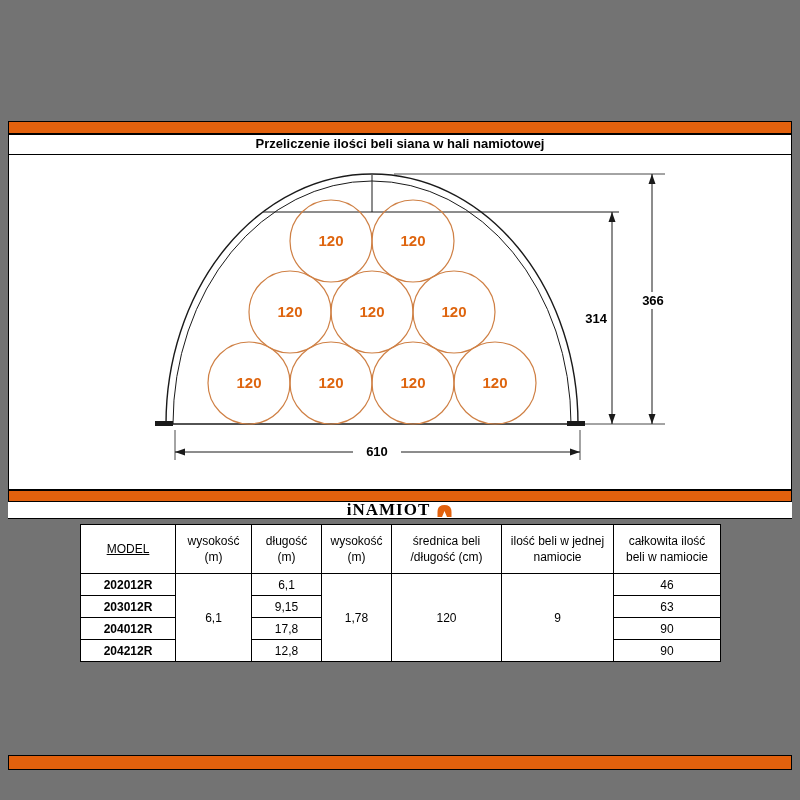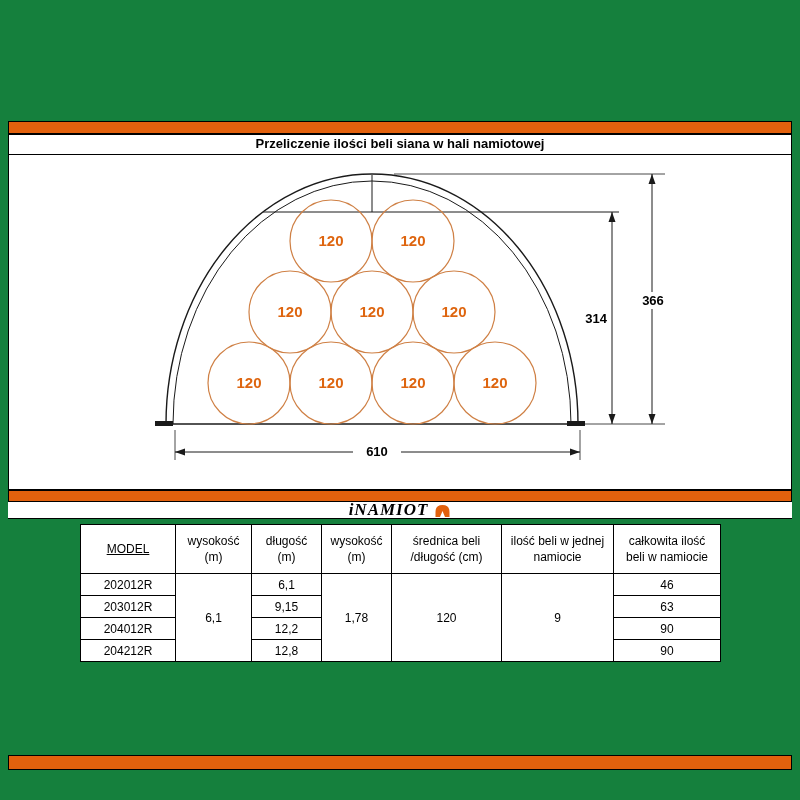--- a/index.html
+++ b/index.html
@@ -1,39 +1,39 @@
 <!DOCTYPE html>
 <html><head>
 <meta charset="utf-8">
 <style>
   html,body{margin:0;padding:0;background:#fff;}
-  .page{position:relative;width:800px;height:800px;background:#15803d;font-family:"Liberation Sans",sans-serif;color:#000;overflow:hidden;}
+  .page{position:relative;width:800px;height:800px;background:#737373;font-family:"Liberation Sans",sans-serif;color:#000;overflow:hidden;}
   .abs{position:absolute;box-sizing:border-box;}
   .orange-bar{background:#e2610d;border:1px solid #000;}
   .main-panel{border:1px solid #000;background:#fff;}
   .panel-title{height:19px;line-height:18px;border-bottom:1px solid #000;text-align:center;font-size:13px;font-weight:bold;}
   svg.diagram{display:block;}
   .arch{fill:none;stroke:#1a1a1a;stroke-width:1.4;}
   .arch2{fill:none;stroke:#1a1a1a;stroke-width:1;}
   .thin{stroke:#1a1a1a;stroke-width:1;}
   .ext{stroke:#1a1a1a;stroke-width:0.8;}
   .dim{stroke:#1a1a1a;stroke-width:1;}
   .base{stroke:#1a1a1a;stroke-width:1.6;}
   .dim-text{font:bold 13px "Liberation Sans",sans-serif;fill:#000;}
   .mid{text-anchor:middle;}
   .enda{text-anchor:end;}
   .bale{fill:none;stroke:#cf8045;stroke-width:1.2;}
   .bale-num{font:bold 15px "Liberation Sans",sans-serif;fill:#de650f;text-anchor:middle;}
   .logo-strip{background:#fff;border-bottom:1px solid #000;display:flex;align-items:center;justify-content:center;gap:6px;}
-  .brand{font-family:"Liberation Serif",serif;font-weight:bold;font-size:17px;letter-spacing:1px;font-style:italic;}
+  .brand{font-family:"Liberation Serif",serif;font-weight:bold;font-size:17px;letter-spacing:1px;}
   table.spec{border-collapse:collapse;table-layout:fixed;width:640px;background:#fff;}
   table.spec th,table.spec td{border:1px solid #000;text-align:center;vertical-align:middle;font-size:12px;padding:0;}
   table.spec th{font-weight:normal;height:48px;line-height:1.35;}
   th.model-h{font-weight:bold;text-decoration:underline;}
-  td.model{font-weight:normal;}
+  td.model{font-weight:bold;}
   table.spec td{height:21px;}
 </style>
 </head>
 <body>
 
 <div class="page">
 
   <div class="abs orange-bar" style="left:8px;top:121px;width:784px;height:13px;"></div>
 
   <div class="abs main-panel" style="left:8px;top:134px;width:784px;height:356px;">
@@ -135,21 +135,21 @@
           <td rowspan="4">9</td>
           <td>46</td>
         </tr>
         <tr>
           <td class="model">203012R</td>
           <td>9,15</td>
           <td>63</td>
         </tr>
         <tr>
           <td class="model">204012R</td>
-          <td>12,2</td>
+          <td>17,8</td>
           <td>90</td>
         </tr>
         <tr>
           <td class="model">204212R</td>
           <td>12,8</td>
           <td>90</td>
         </tr>
       </tbody>
     </table>
   </div>

